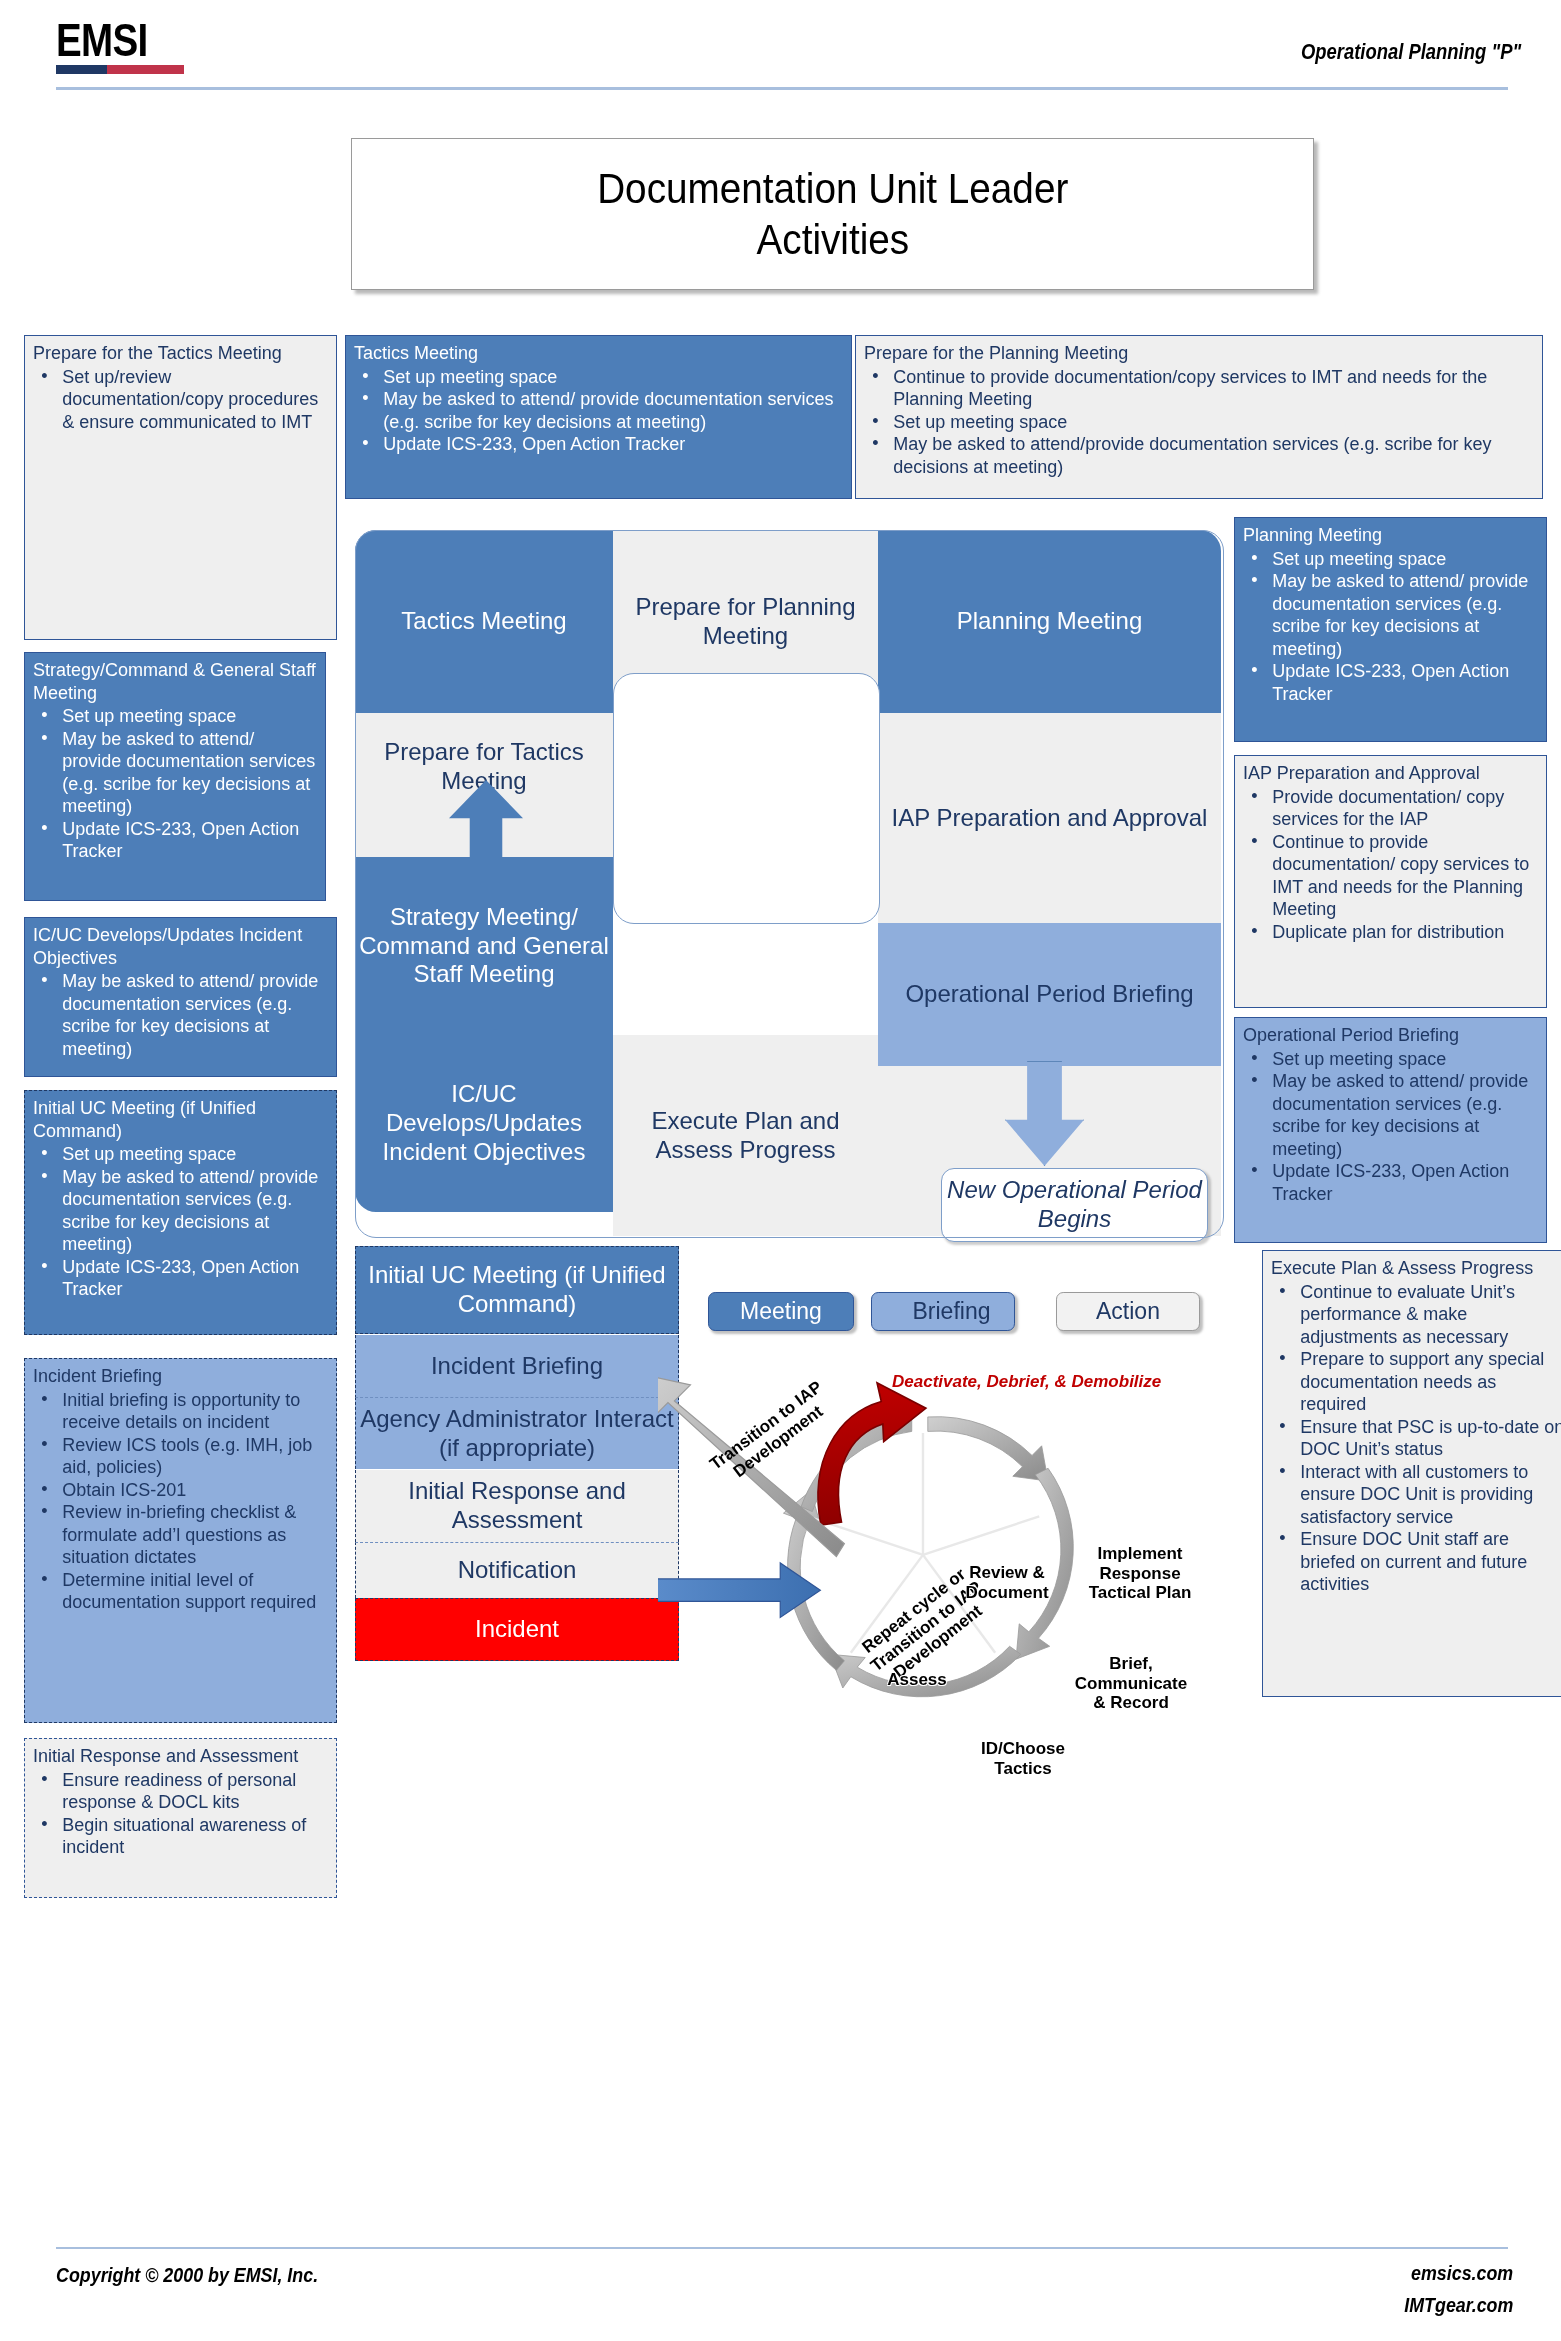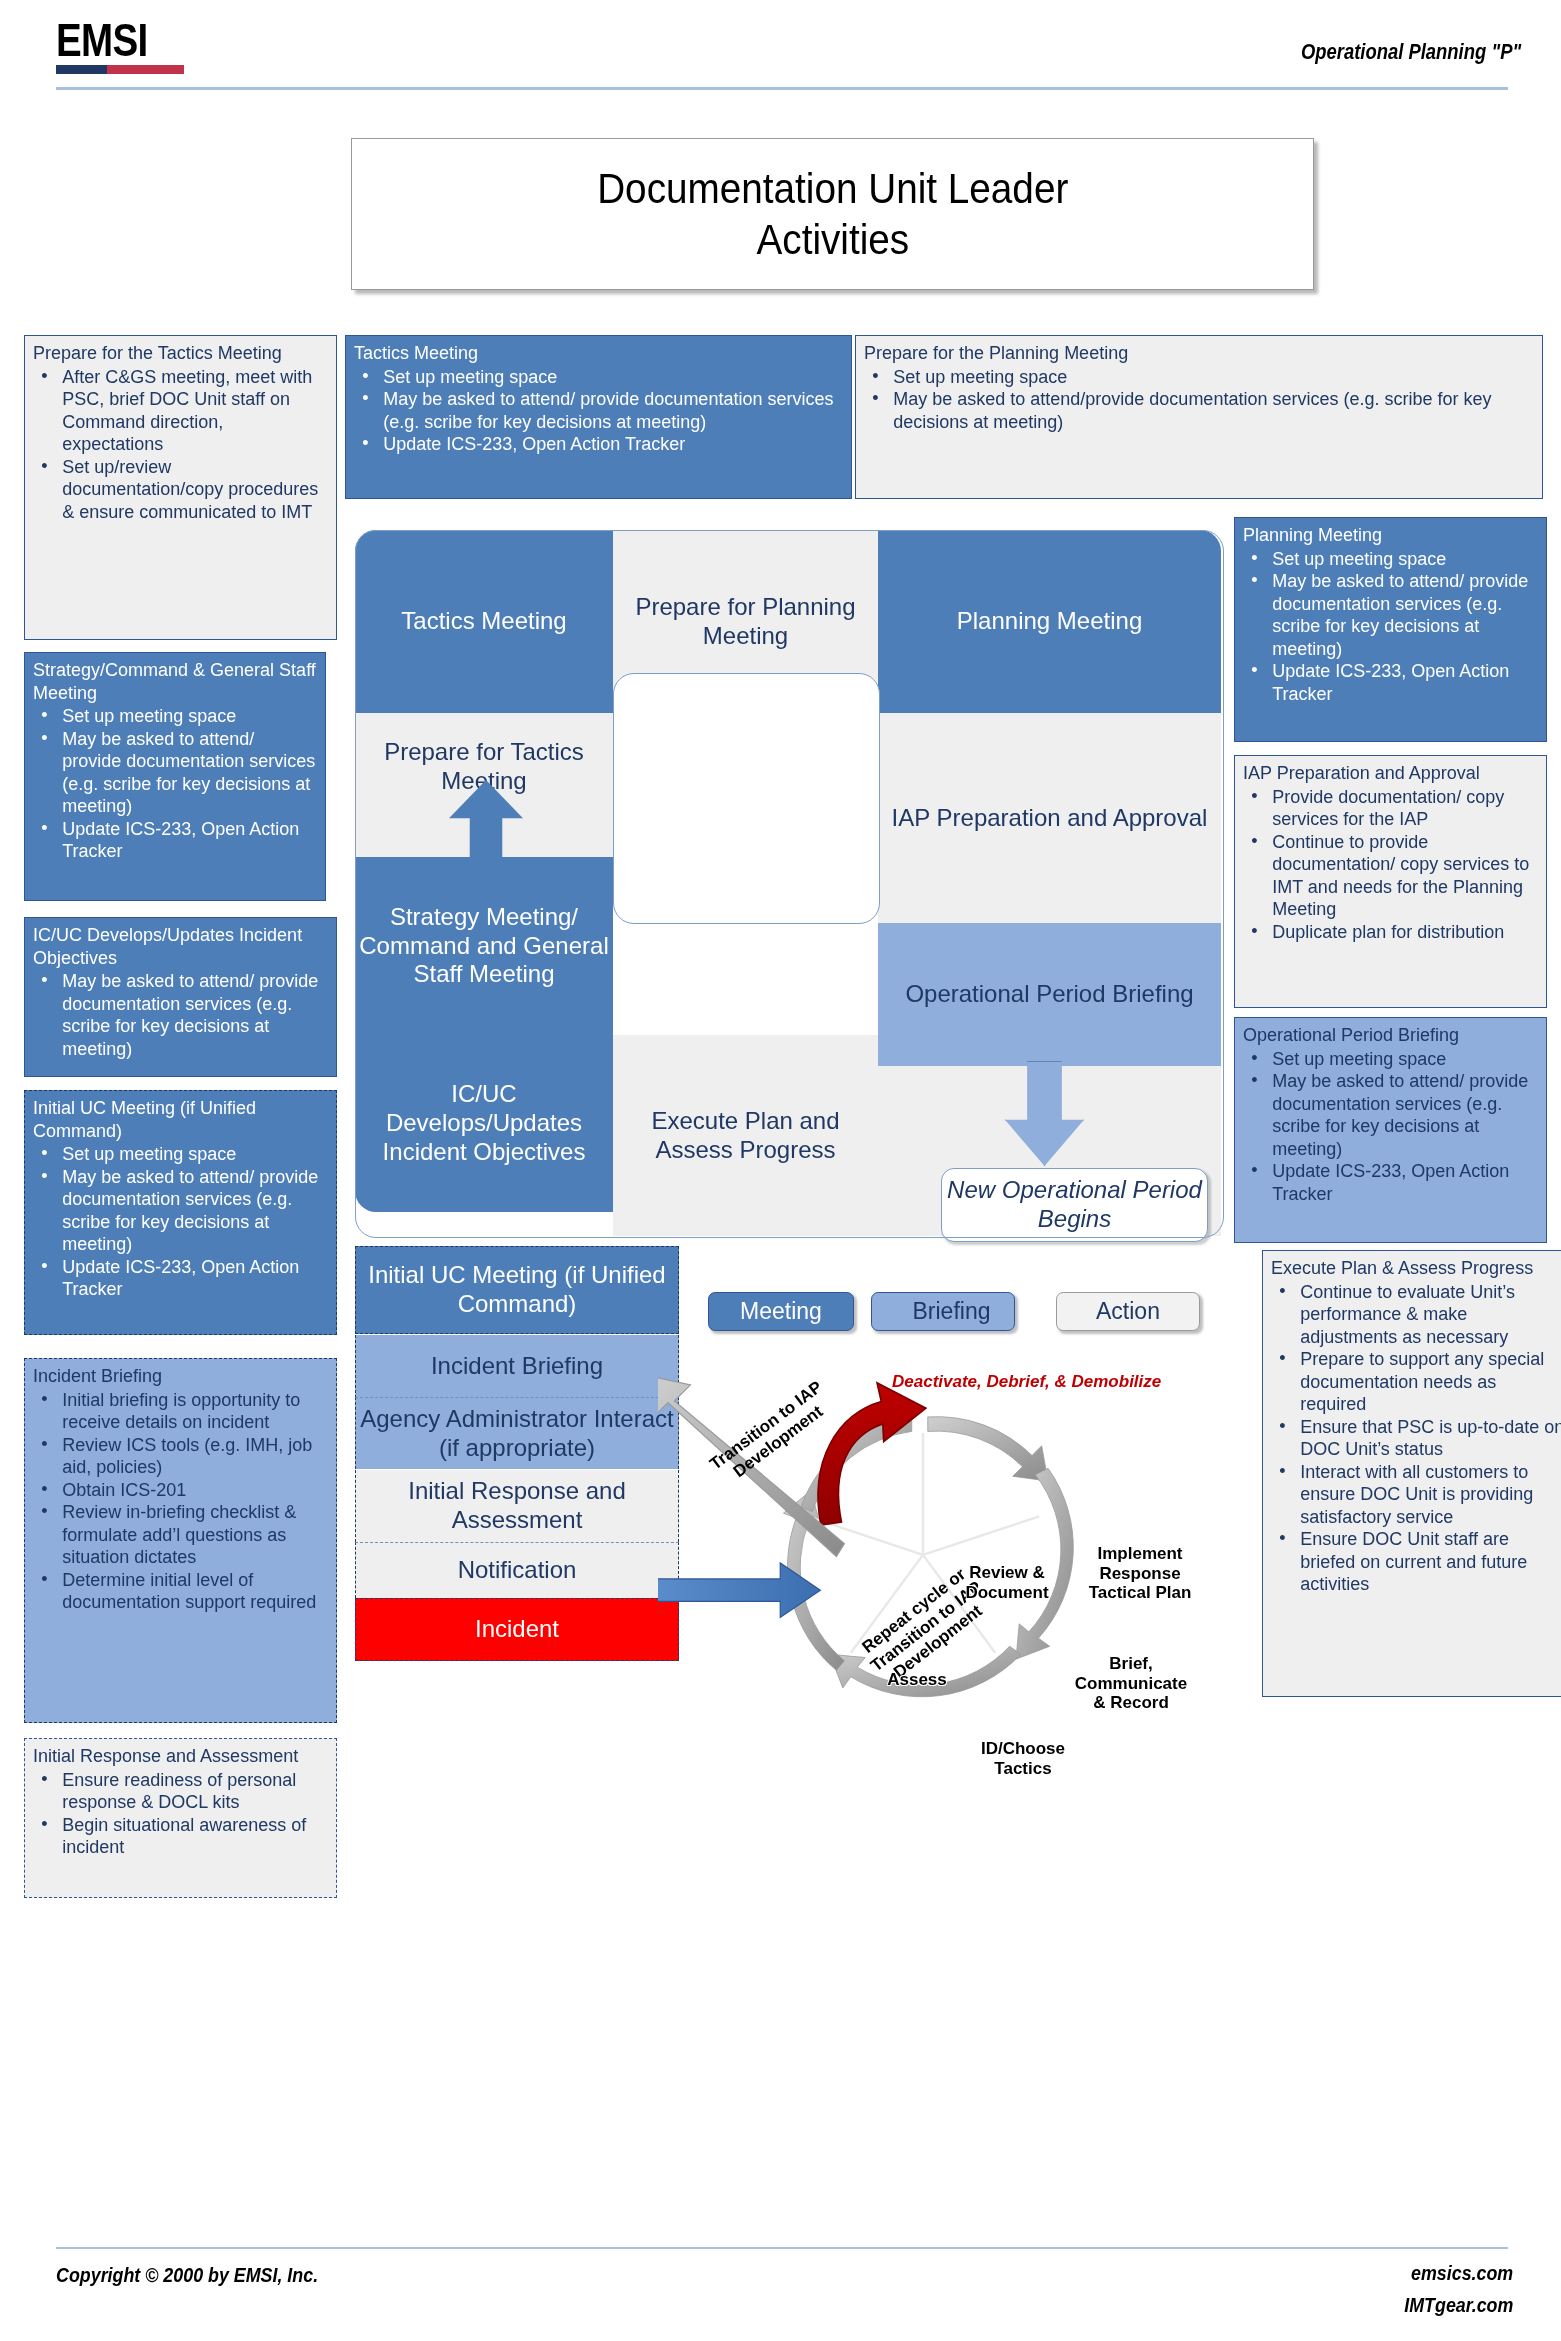--- a/index.html
+++ b/index.html
@@ -98,21 +98,20 @@
 <div class="abs" id="hdr-rule"></div>
 
 <div class="abs" id="title-box">
   <div>Documentation Unit Leader</div>
   <div>Activities</div>
 </div>
 
 <div class="abs callout c-light" style="left:24px;top:335px;width:313px;height:305px;">
   <div class="hd">Prepare for the Tactics Meeting</div>
   <ul>
-    <li>After C&amp;GS meeting, meet with PSC, brief DOC Unit staff on Command direction, expectations</li>
     <li>Set up/review documentation/copy procedures &amp; ensure communicated to IMT</li>
   </ul>
 </div>
 
 <div class="abs callout c-dark" style="left:24px;top:652px;width:302px;height:249px;">
   <div class="hd">Strategy/Command &amp; General Staff Meeting</div>
   <ul>
     <li>Set up meeting space</li>
     <li>May be asked to attend/ provide documentation services (e.g. scribe for key decisions at meeting)</li>
     <li>Update ICS-233, Open Action Tracker</li>
@@ -159,20 +158,21 @@
   <ul>
     <li>Set up meeting space</li>
     <li>May be asked to attend/ provide documentation services (e.g. scribe for key decisions at meeting)</li>
     <li>Update ICS-233, Open Action Tracker</li>
   </ul>
 </div>
 
 <div class="abs callout c-light" style="left:855px;top:335px;width:688px;height:164px;">
   <div class="hd">Prepare for the Planning Meeting</div>
   <ul>
+    <li>Continue to provide documentation/copy services to IMT and needs for the Planning Meeting</li>
     <li>Set up meeting space</li>
     <li>May be asked to attend/provide documentation services (e.g. scribe for key decisions at meeting)</li>
   </ul>
 </div>
 
 <div class="abs callout c-dark" style="left:1234px;top:517px;width:313px;height:225px;">
   <div class="hd">Planning Meeting</div>
   <ul>
     <li>Set up meeting space</li>
     <li>May be asked to attend/ provide documentation services (e.g. scribe for key decisions at meeting)</li>

